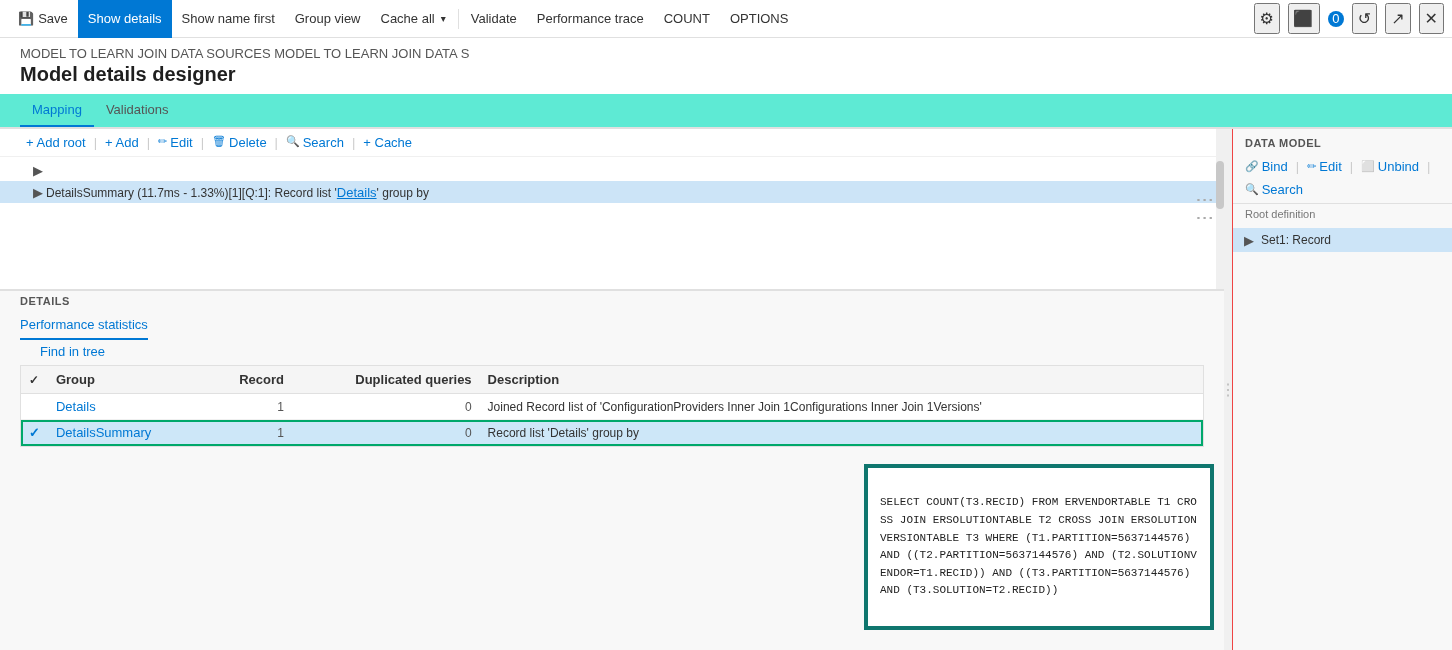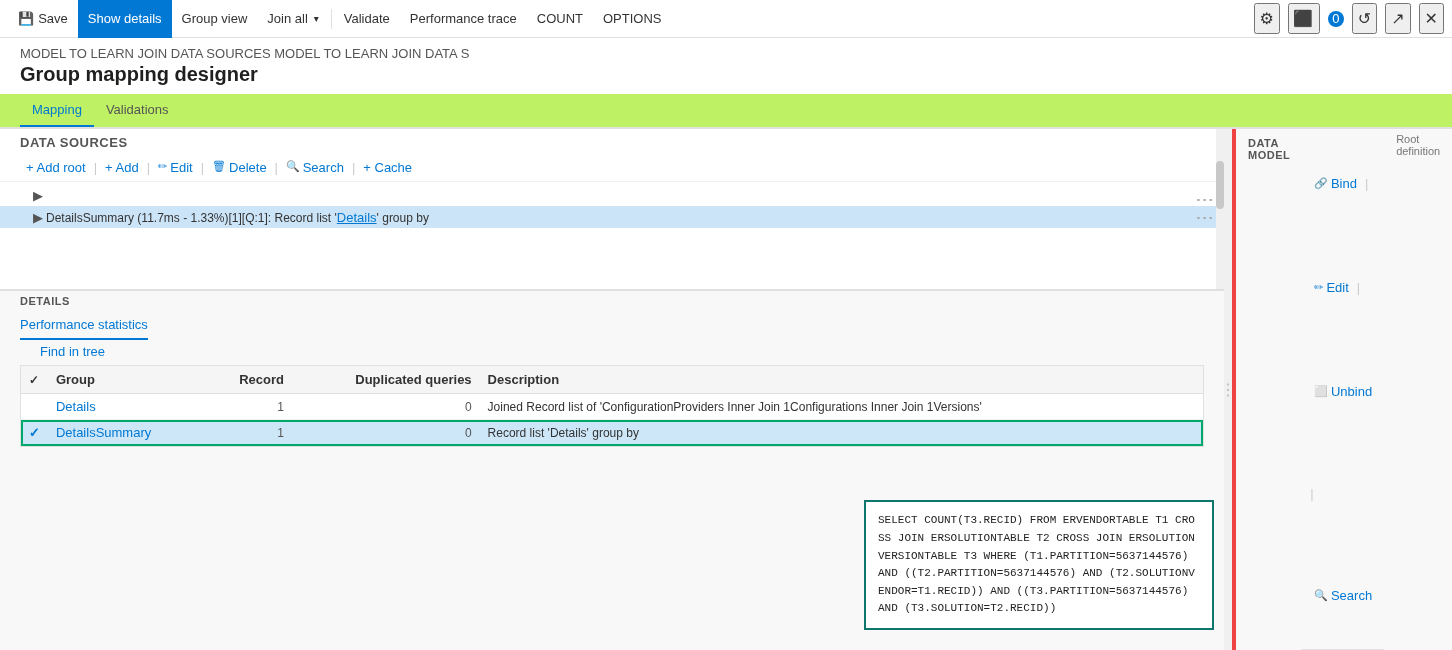--- a/index.html
+++ b/index.html
@@ -18,21 +18,21 @@
     .toolbar-btn.active { background: #0078d4; color: #fff; }
     .toolbar-sep { width: 1px; background: #e0e0e0; height: 20px; margin: 0 2px; }
     .toolbar-right { margin-left: auto; display: flex; align-items: center; gap: 8px; }
     .toolbar-right-icon { font-size: 16px; color: #333; cursor: pointer; padding: 4px; }
 
     
     .breadcrumb { font-size: 13px; color: #555; padding: 8px 20px 2px; }
     .page-title { font-size: 20px; font-weight: 600; color: #1f1f1f; padding: 0 20px 8px; }
 
     
-    .tabs { display: flex; padding: 0 20px; border-bottom: 1px solid #e0e0e0; background: #bef264; }
+    .tabs { display: flex; padding: 0 20px; border-bottom: 1px solid #e0e0e0; background: #5eead4; }
     .tab { padding: 8px 12px; cursor: pointer; border-bottom: 2px solid transparent; font-size: 13px; color: #555; }
     .tab.active { color: #0078d4; border-bottom: 2px solid #0078d4; }
     .section-header { font-size: 11px; font-weight: 600; color: #555; letter-spacing: 0.5px; padding: 6px 20px 4px; text-transform: uppercase; }
     .ds-toolbar { display: flex; align-items: center; gap: 0; padding: 4px 20px; border-bottom: 1px solid #f0f0f0; }
     .ds-btn { display: flex; align-items: flex-start; gap: 3px; color: #0078d4; cursor: pointer; padding: 2px 6px; font-size: 12px; background: none; border: none; }
     .ds-btn-sep { color: #ccc; margin: 0 2px; }
 
     .tree-area { flex: 1; overflow-y: auto; padding: 2px 0; }
     .tree-item { display: flex; align-items: center; padding: 3px 12px 3px 20px; cursor: pointer; }
     .tree-item.selected { background: #cce4f7; }
@@ -48,36 +48,36 @@
     .perf-table th { background: #f5f5f5; text-align: left; padding: 6px 8px; font-size: 12px; color: #333; font-weight: 600; border-bottom: 1px solid #e0e0e0; }
     .perf-table th.num { text-align: right; }
     .perf-table td { padding: 5px 8px; font-size: 12px; color: #333; border-bottom: 1px solid #f0f0f0; }
     .perf-table td.num { text-align: right; color: #555; }
     .perf-table tr.selected-row { background: #cde7f8; }
     .check-col { width: 24px; }
     .check-icon { color: #0078d4; font-weight: bold; font-size: 13px; }
     .path-link { color: #0078d4; cursor: pointer; }
 
     
-    .right-panel { width: 220px; flex-shrink: 0; background: #f8f8f8; border-left: 4px solid #ef4444; display: flex; flex-direction: row; }
+    .right-panel { width: 220px; flex-shrink: 0; background: #f8f8f8; border-left: 1px solid #ef4444; display: flex; flex-direction: column; }
     .right-panel-header { font-size: 11px; font-weight: 600; color: #555; letter-spacing: 0.5px; padding: 8px 12px 4px; text-transform: uppercase; }
     .right-panel-toolbar { display: flex; align-items: center; gap: 4px; padding: 4px 8px; border-bottom: 1px solid #e0e0e0; flex-wrap: wrap; }
     .rp-btn { display: flex; align-items: center; gap: 3px; color: #0078d4; cursor: pointer; padding: 2px 4px; font-size: 12px; background: none; border: none; }
     .rp-sep { color: #ccc; }
     .right-tree { flex: 1; overflow-y: auto; padding: 4px 0; }
     .right-tree-item { display: flex; align-items: center; padding: 4px 8px; cursor: pointer; }
     .right-tree-item.selected { background: #cce4f7; }
     .root-def { font-size: 11px; color: #777; padding: 4px 12px; }
 
     
     .sql-box {
       position: absolute; right: 230px; bottom: 20px;
       width: 320px;
-      border: 2px solid #0f766e; background: #fff;
-      padding: 10px 12px; font-size: 11px; font-family: 'Courier New', monospace;
+      border: 4px solid #0f766e; background: #fff;
+      padding: 26px 12px; font-size: 11px; font-family: 'Courier New', monospace;
       color: #222; line-height: 1.5; z-index: 10;
     }
 
     
     .vdivider { width: 8px; background: #f0f0f0; cursor: col-resize; display: flex; align-items: center; justify-content: center; flex-shrink: 0; }
     .vdivider-dots { color: #bbb; font-size: 16px; line-height: 1; }
 
     
     .dropdown-arrow { font-size: 10px; margin-left: 2px; }
 
@@ -98,24 +98,27 @@
 
 <div class="toolbar">
   <button class="toolbar-btn">
     <span>💾</span>
     <span>Save</span>
   </button>
   <button class="toolbar-btn active">
     <span>Show details</span>
   </button>
   <button class="toolbar-btn">
+    <span>Show name first</span>
+  </button>
+  <button class="toolbar-btn">
     <span>Group view</span>
   </button>
   <button class="toolbar-btn">
-    <span>Join all</span>
+    <span>Cache all</span>
     <span class="dropdown-arrow">▾</span>
   </button>
   <div class="toolbar-sep"></div>
   <button class="toolbar-btn">
     <span>Validate</span>
   </button>
   <button class="toolbar-btn">
     <span>Performance trace</span>
   </button>
   <button class="toolbar-btn">
@@ -131,40 +134,37 @@
       <span>0</span>
     </div>
     <button class="toolbar-right-icon">↺</button>
     <button class="toolbar-right-icon">↗</button>
     <button class="toolbar-right-icon">✕</button>
   </div>
 </div>
 
 <div class="header-area">
   <div class="breadcrumb">MODEL TO LEARN JOIN DATA SOURCES MODEL TO LEARN JOIN DATA S</div>
-  <div class="page-title">Group mapping designer</div>
+  <div class="page-title">Model details designer</div>
 
   <div class="tabs">
     <div class="tab active">
       <span>Mapping</span>
     </div>
     <div class="tab">
       <span>Validations</span>
     </div>
   </div>
 </div>
 
 <div class="content-area">
 
   <div class="left-content">
 
     <div class="upper-section" style="position:relative;">
-      <div class="section-header">
-        <span>DATA SOURCES</span>
-      </div>
       <div class="ds-toolbar">
         <button class="ds-btn">
           <span>+ Add root</span>
         </button>
         <span class="ds-btn-sep">|</span>
         <button class="ds-btn">
           <span>+ Add</span>
         </button>
         <span class="ds-btn-sep">|</span>
         <button class="ds-btn">

